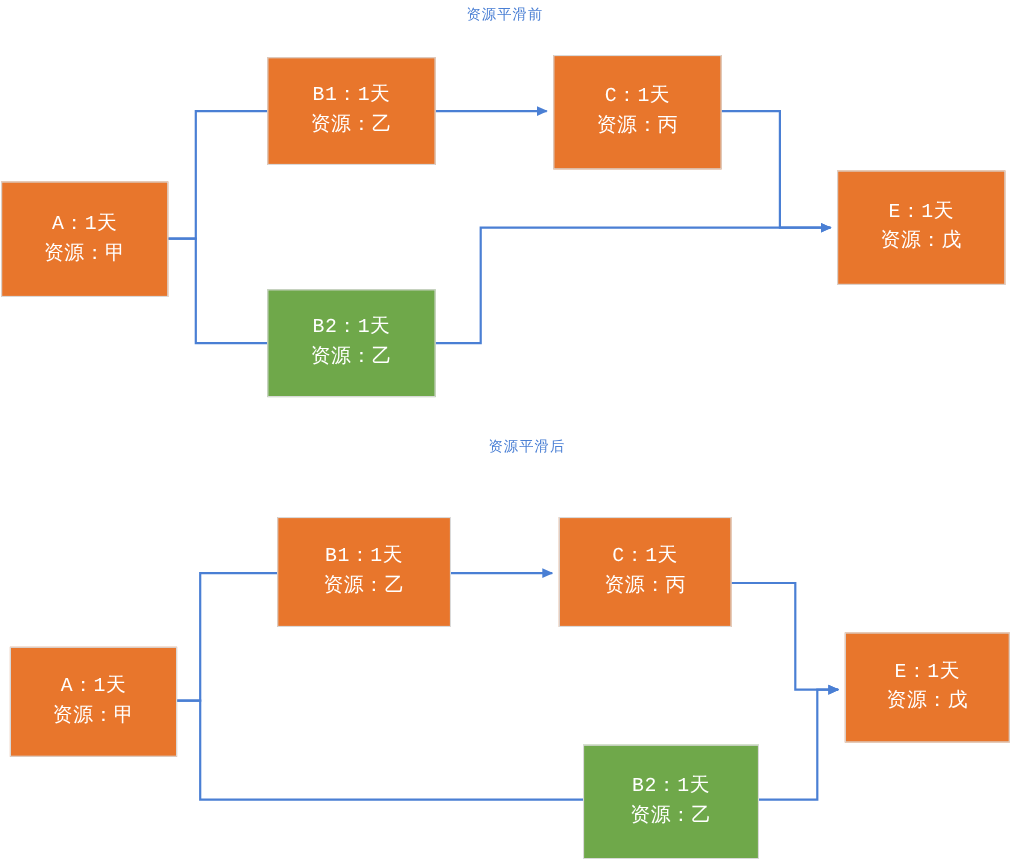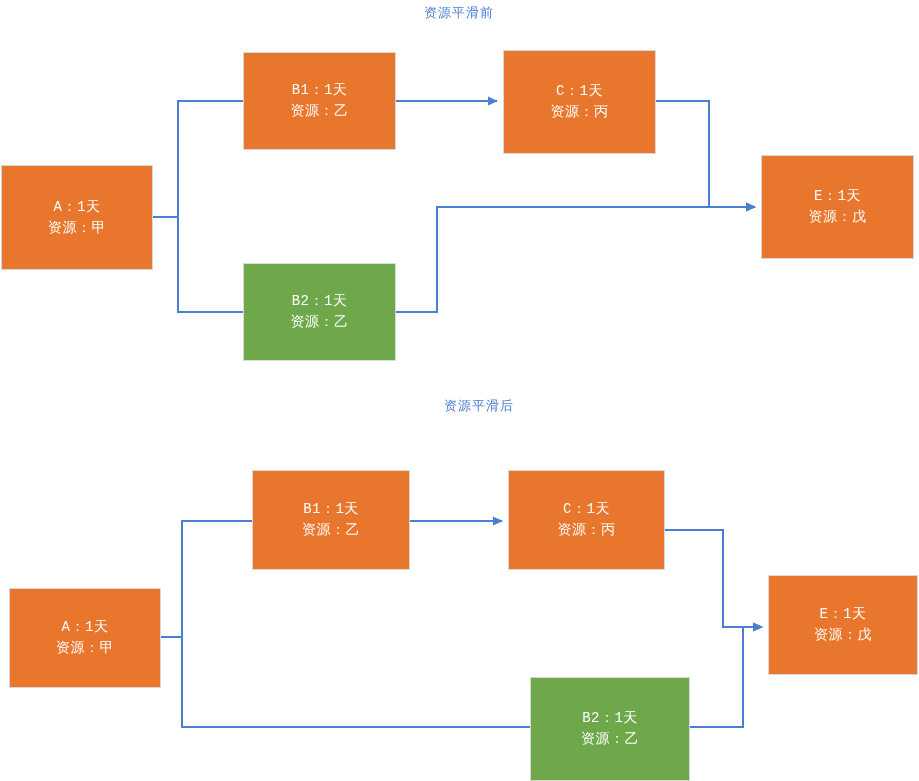--- a/index.html
+++ b/index.html
@@ -31,21 +31,21 @@
     pointer-events: none;
   }
   .node {
     position: absolute;
     box-sizing: border-box;
     display: flex;
     flex-direction: column;
     align-items: center;
     justify-content: center;
     color: #ffffff;
-    font-size: 14px;
+    font-size: 18px;
     line-height: 1.5;
     border: 1px solid #d9d9d9;
     text-align: center;
     letter-spacing: 0.5px;
   }
   .node .line1, .node .line2 {
     display: block;
     white-space: nowrap;
   }
   .section-title {

